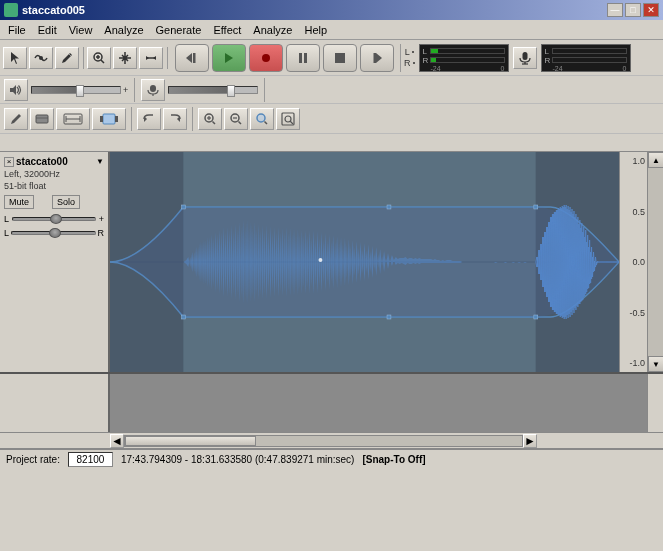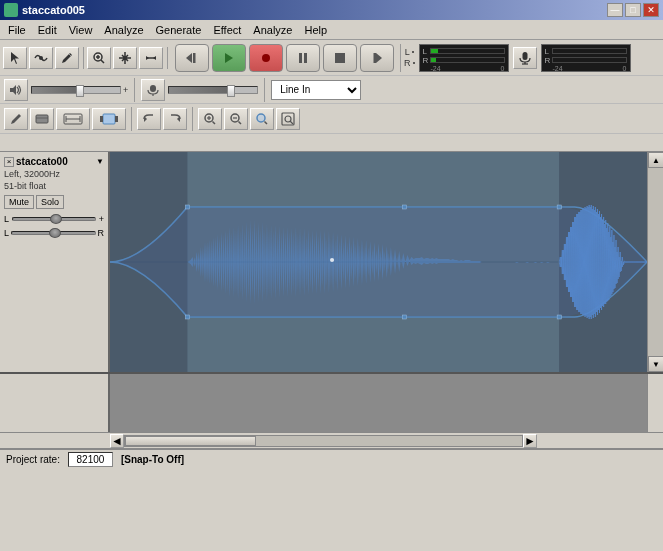--- a/index.html
+++ b/index.html
@@ -136,21 +136,21 @@
       justify-content: center;
       cursor: pointer;
     }
     .track-name {
       font-size: 10px;
       font-weight: bold;
       flex: 1;
     }
     .track-buttons {
       display: flex;
-      gap: 2px;
+      gap: 18px;
       margin-top: 2px;
     }
     .track-btn {
       padding: 1px 4px;
       font-size: 9px;
       background: #d4d0c8;
       border: 1px solid #888;
       cursor: pointer;
     }
 
@@ -484,23 +484,20 @@
         </svg>
     </div>
     <div style="display:flex;align-items:center;gap:2px;">
       <div style="width:90px;height:8px;background:#bbb;border:1px inset #888;border-radius:1px;position:relative;cursor:pointer;">
         <div style="position:absolute;left:0;top:0;width:70%;height:100%;background:linear-gradient(to right,#888,#666);"></div>
         <div style="position:absolute;left:70%;top:-2px;width:8px;height:12px;background:linear-gradient(to bottom,#fff,#ccc);border:1px solid #888;transform:translateX(-50%);cursor:pointer;"></div>
       </div>
     </div>
     <div class="separator"></div>
 
-    <select class="dropdown-btn" style="font-size:10px;width:90px;height:20px;border:1px solid #888;">
-      <option>Line In</option>
-    </select>
   </div>
 
   <div id="toolbar-row3" style="height:30px;gap:2px;padding:2px 4px;background:#d4d0c8;border-bottom:1px solid #bbb;align-items:center;">
     <div class="icon-btn">
       <svg width="14" height="14" viewBox="0 0 14 14">
           <path d="M10,2 L12,4 L5,11 L2,12 L3,9 Z" fill="#555"></path>
         </svg>
     </div>
     <div class="icon-btn">
       <svg width="14" height="14" viewBox="0 0 14 14">
@@ -719,20 +716,27 @@
         <rect x="73" y="163" width="4" height="4" fill="#5588bb" stroke="#99bbdd" stroke-width="0.5"></rect>
         <rect x="433" y="163" width="4" height="4" fill="#5588bb" stroke="#99bbdd" stroke-width="0.5"></rect>
 
         <rect x="283" y="53" width="4" height="4" fill="#5588bb" stroke="#99bbdd" stroke-width="0.5"></rect>
         <rect x="283" y="163" width="4" height="4" fill="#5588bb" stroke="#99bbdd" stroke-width="0.5"></rect>
 
         <circle cx="215" cy="108" r="2" fill="white" opacity="0.8"></circle>
       </svg>
     </div>
 
+    <div id="y-axis" style="width:28px;background:#d4d0c8;border-left:1px solid #888;display:flex;flex-direction:column;justify-content:space-between;padding:4px 2px;font-size:9px;color:#333;text-align:right;">
+      <span>1.0</span>
+      <span>0.5</span>
+      <span>0.0</span>
+      <span>-0.5</span>
+      <span>-1.0</span>
+    </div>
 
     <div id="v-scrollbar" style="width:16px;background:#d4d0c8;border-left:1px solid #888;display:flex;flex-direction:column;">
       <div class="v-scroll-btn">▲</div>
       <div class="v-scroll-track"></div>
       <div class="v-scroll-btn">▼</div>
     </div>
   </div>
 </div>
 
 <div style="height:60px;background:#8a8a8a;border-top:2px solid #555;display:flex;">
@@ -747,14 +751,15 @@
   <div style="flex:1;height:12px;background:#c0bdb5;border:1px solid #888;position:relative;">
     <div style="position:absolute;left:0;top:0;width:33%;height:100%;background:linear-gradient(to bottom,#e8e4dc,#c4c0b8);border:1px solid #888;cursor:pointer;"></div>
   </div>
   <div class="icon-btn" style="width:14px;height:14px;min-width:14px;">►</div>
   <div style="width:16px;min-width:16px;"></div>
 </div>
 
 <div id="status-bar">
   <span>Project rate:</span>
   <div class="status-value">82100</div>
+  <span style="font-size:10px;">17:43.794309 - 18:31.633580 (0:47.839271 min:sec)</span>
   <span style="font-size:10px;font-weight:bold;">[Snap-To Off]</span>
 </div>
 
 </body></html>

